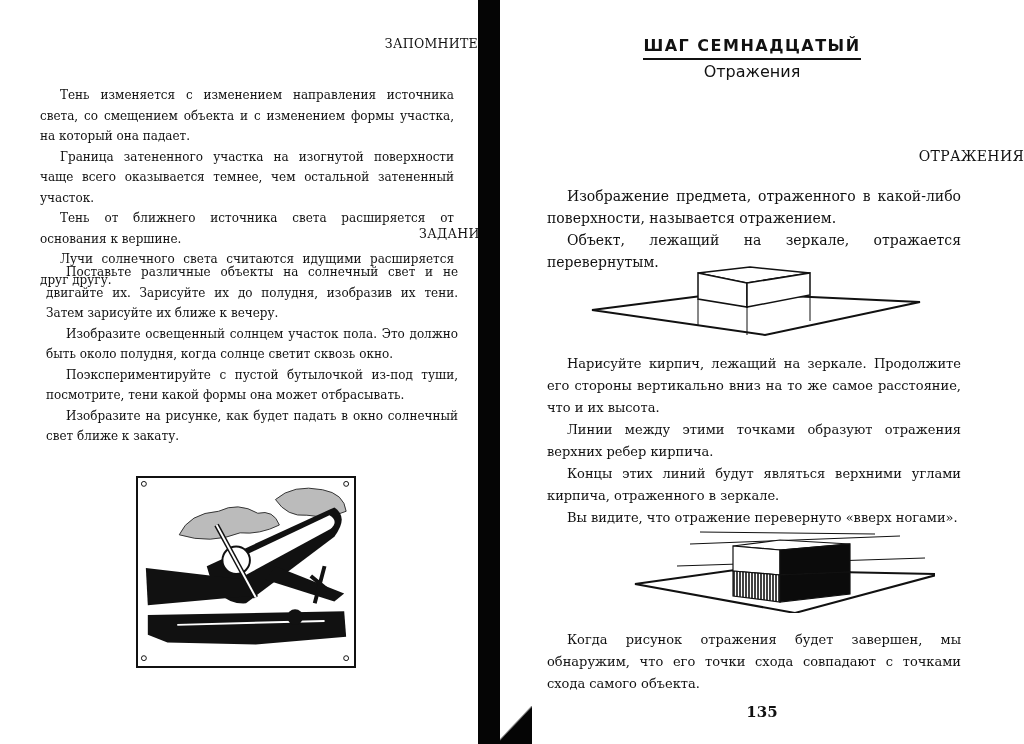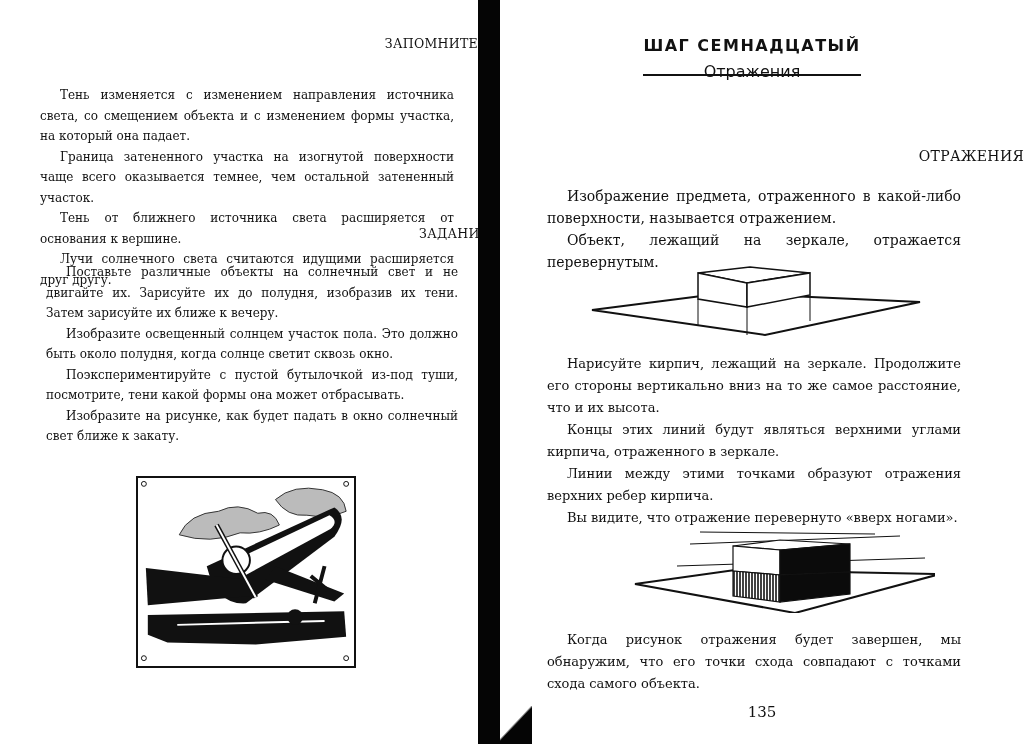--- a/index.html
+++ b/index.html
@@ -40,33 +40,33 @@
     position: absolute; left: 136px; top: 476px; width: 220px; height: 192px;
     border: 2px solid #111; box-sizing: border-box; background: #fff;
   }
   .plane-frame svg { width: 100%; height: 100%; display: block; }
 
   
   .rp-step {
     position: absolute; left: 143px; width: 218px; top: 36px; text-align: center;
     font-family: "DejaVu Sans", "Liberation Sans", sans-serif;
     font-weight: bold; font-size: 16px; letter-spacing: 1.5px;
-    border-bottom: 2px solid #111; padding-bottom: 19px;
+    border-bottom: 2px solid #111; padding-bottom: 3px;
   }
   .rp-subtitle {
     position: absolute; left: 143px; width: 218px; top: 62px; text-align: center;
     font-family: "DejaVu Sans", "Liberation Sans", sans-serif; font-size: 16px;
   }
   .rp-section-title { left: 0; width: 524px; top: 148px; font-size: 14px; }
   .rp-intro { left: 47px; width: 414px; top: 185px; font-size: 14px; line-height: 22px; }
   .rp-steps { left: 47px; width: 414px; top: 353px; font-size: 13px; line-height: 22px; }
   .rp-conclusion { left: 47px; width: 414px; top: 629px; font-size: 13px; line-height: 22px; }
   .page-number {
     position: absolute; left: 0; width: 524px; top: 703px; text-align: center;
-    font-weight: normal; font-size: 15px;
+    font-weight: bold; font-size: 15px;
   }
   .fig { position: absolute; }
   .fig svg { display: block; }
   .fig1 { left: 90px; top: 255px; width: 340px; height: 82px; }
   .fig2 { left: 95px; top: 518px; width: 340px; height: 95px; }
 </style>
 </head>
 <body>
 
 <div class="page left-page">
@@ -141,22 +141,22 @@
       <polygon points="157,28 220,18 220,40 157,52" fill="#fff" stroke="#111" stroke-width="1.5"></polygon>
 
       <line x1="108" y1="44" x2="108" y2="70" stroke="#111" stroke-width="1"></line>
       <line x1="157" y1="52" x2="157" y2="80" stroke="#111" stroke-width="1"></line>
       <line x1="220" y1="40" x2="220" y2="66" stroke="#111" stroke-width="1"></line>
     </svg>
   </div>
 
   <div class="para-block rp-steps">
     <p>Нарисуйте кирпич, лежащий на зеркале. Продолжите его стороны вертикально вниз на то же самое расстояние, что и их высота.</p>
+    <p>Линии между этими точками образуют отражения верхних ребер кирпича.</p>
     <p>Концы этих линий будут являться верхними углами кирпича, отраженного в зеркале.</p>
-    <p>Линии между этими точками образуют отражения верхних ребер кирпича.</p>
     <p>Вы видите, что отражение перевернуто «вверх ногами».</p>
   </div>
 
   <div class="fig fig2">
     <svg width="340" height="95" viewBox="0 0 340 95">
       <defs>
         <pattern id="hatch" width="3" height="6" patternUnits="userSpaceOnUse">
           <rect width="3" height="6" fill="#fff"></rect>
           <line x1="1" y1="0" x2="1" y2="6" stroke="#111" stroke-width="1.6"></line>
         </pattern>

